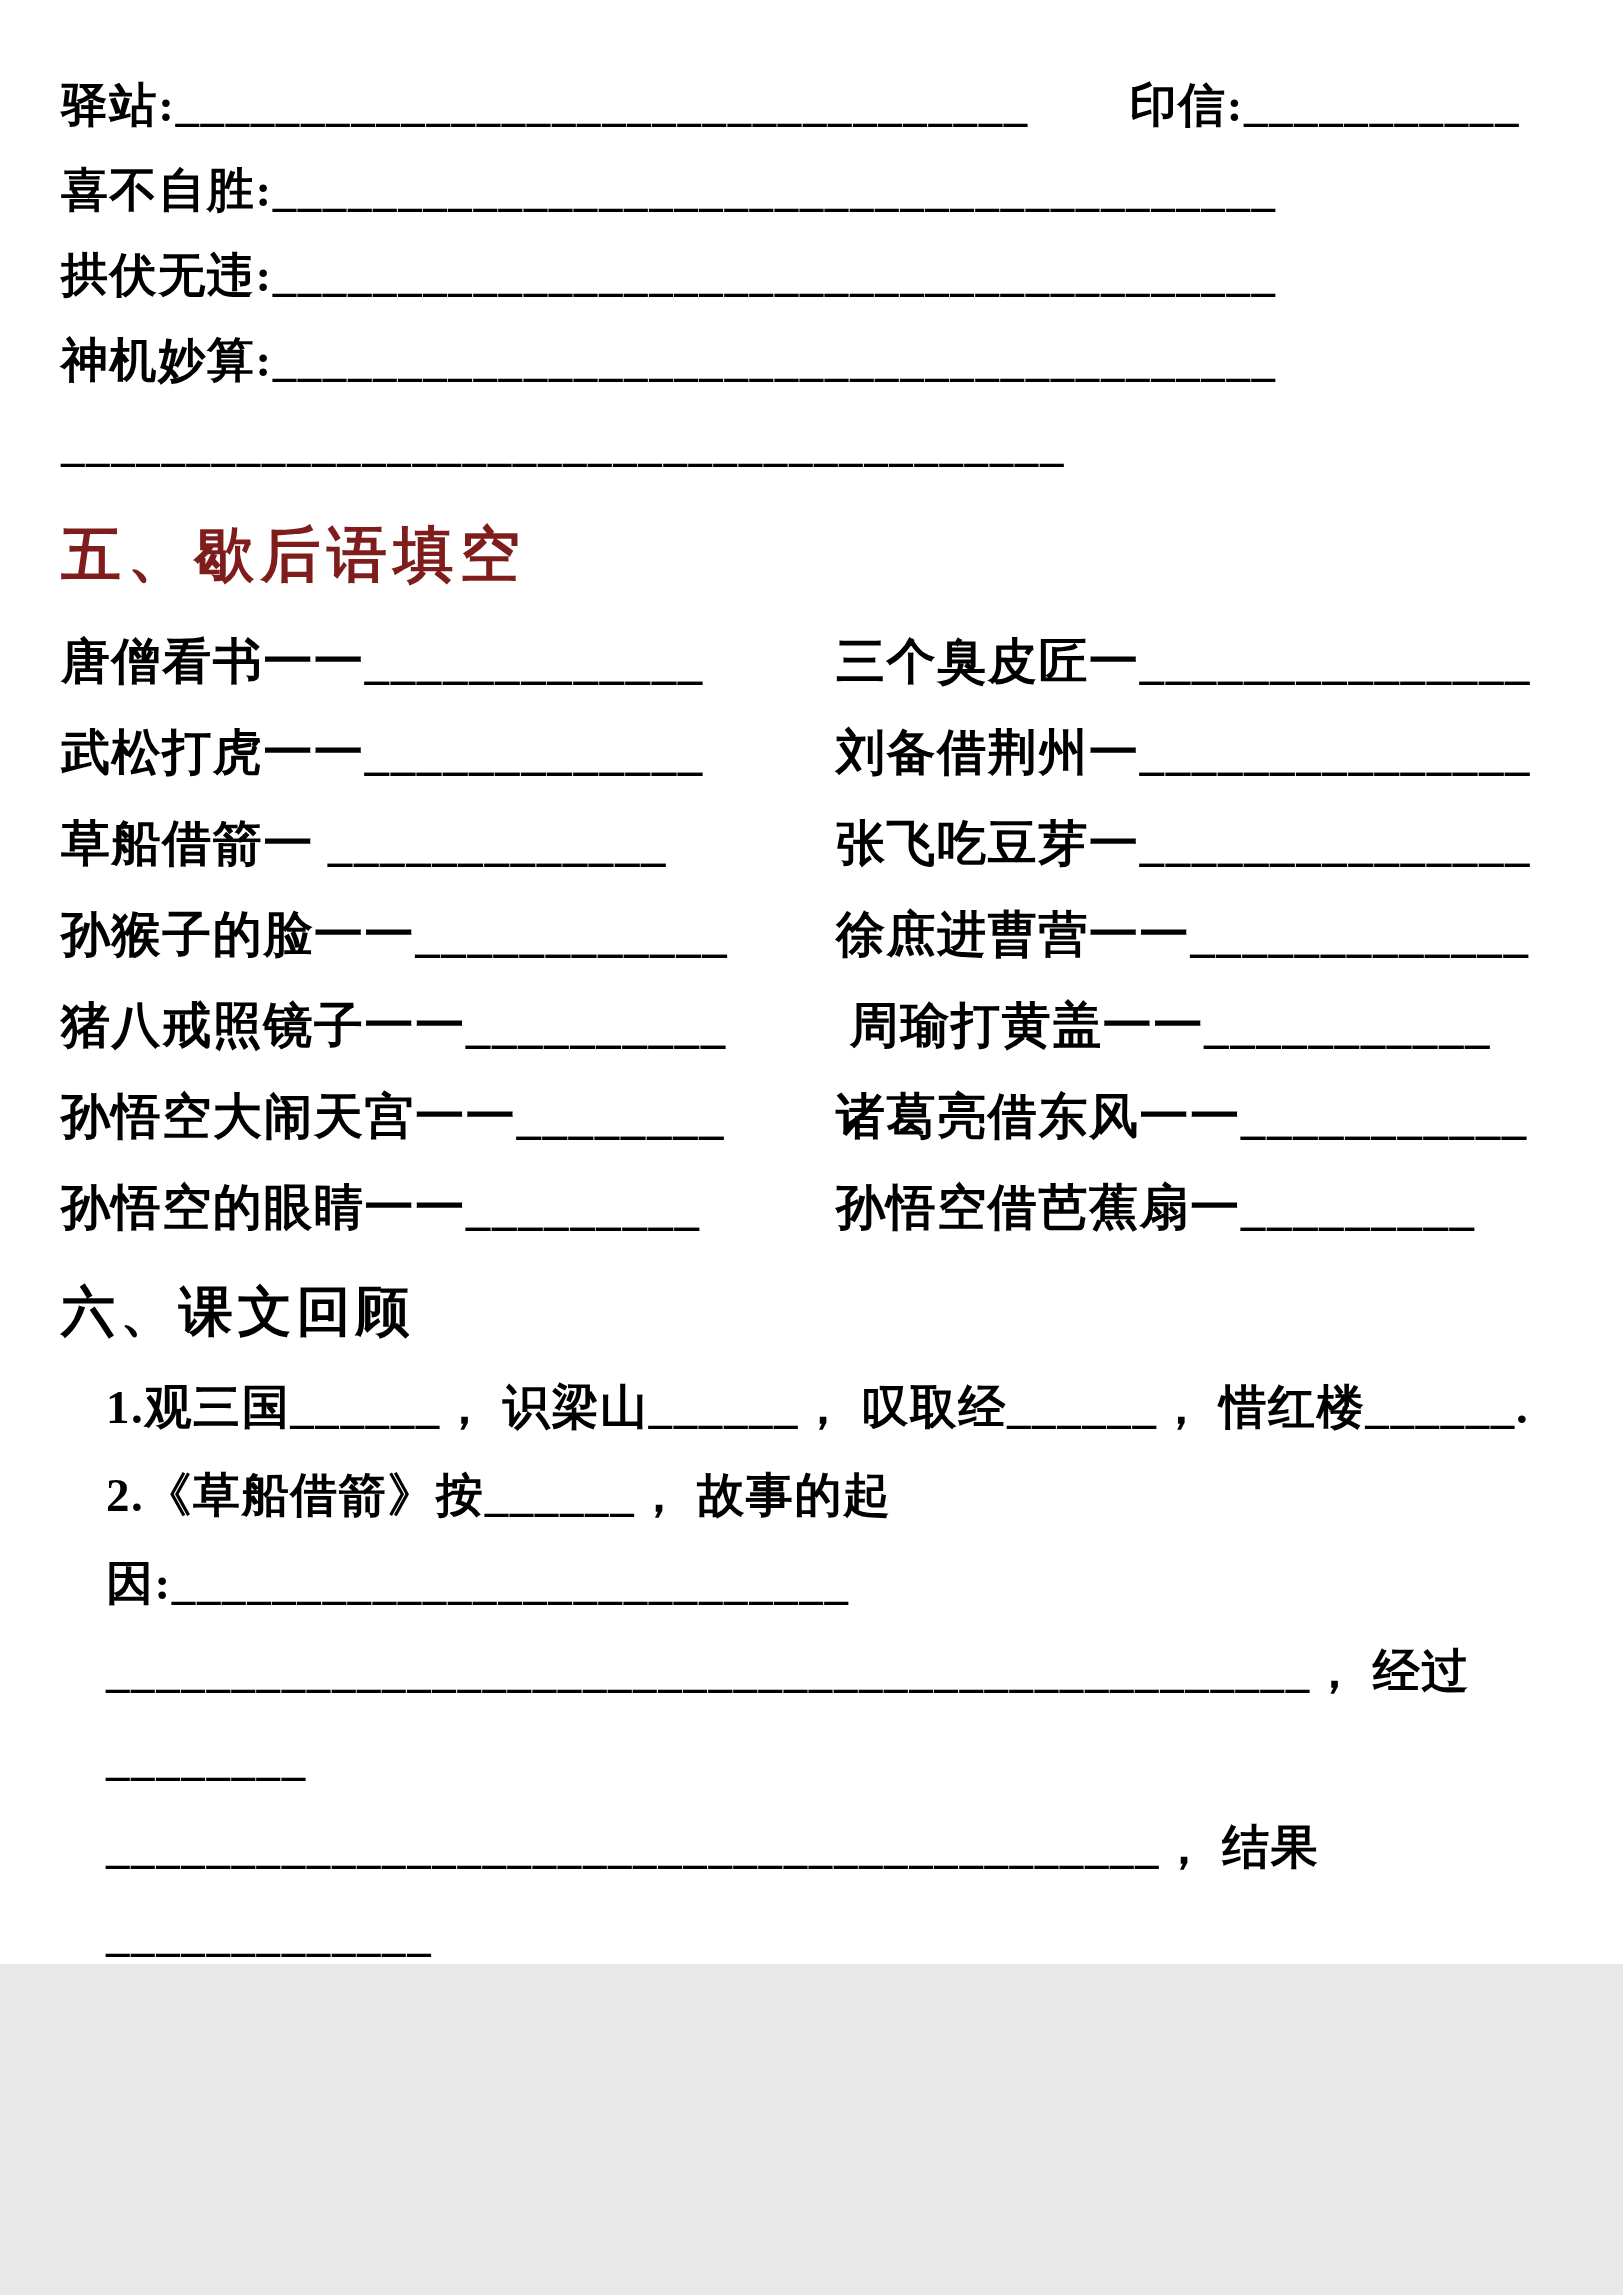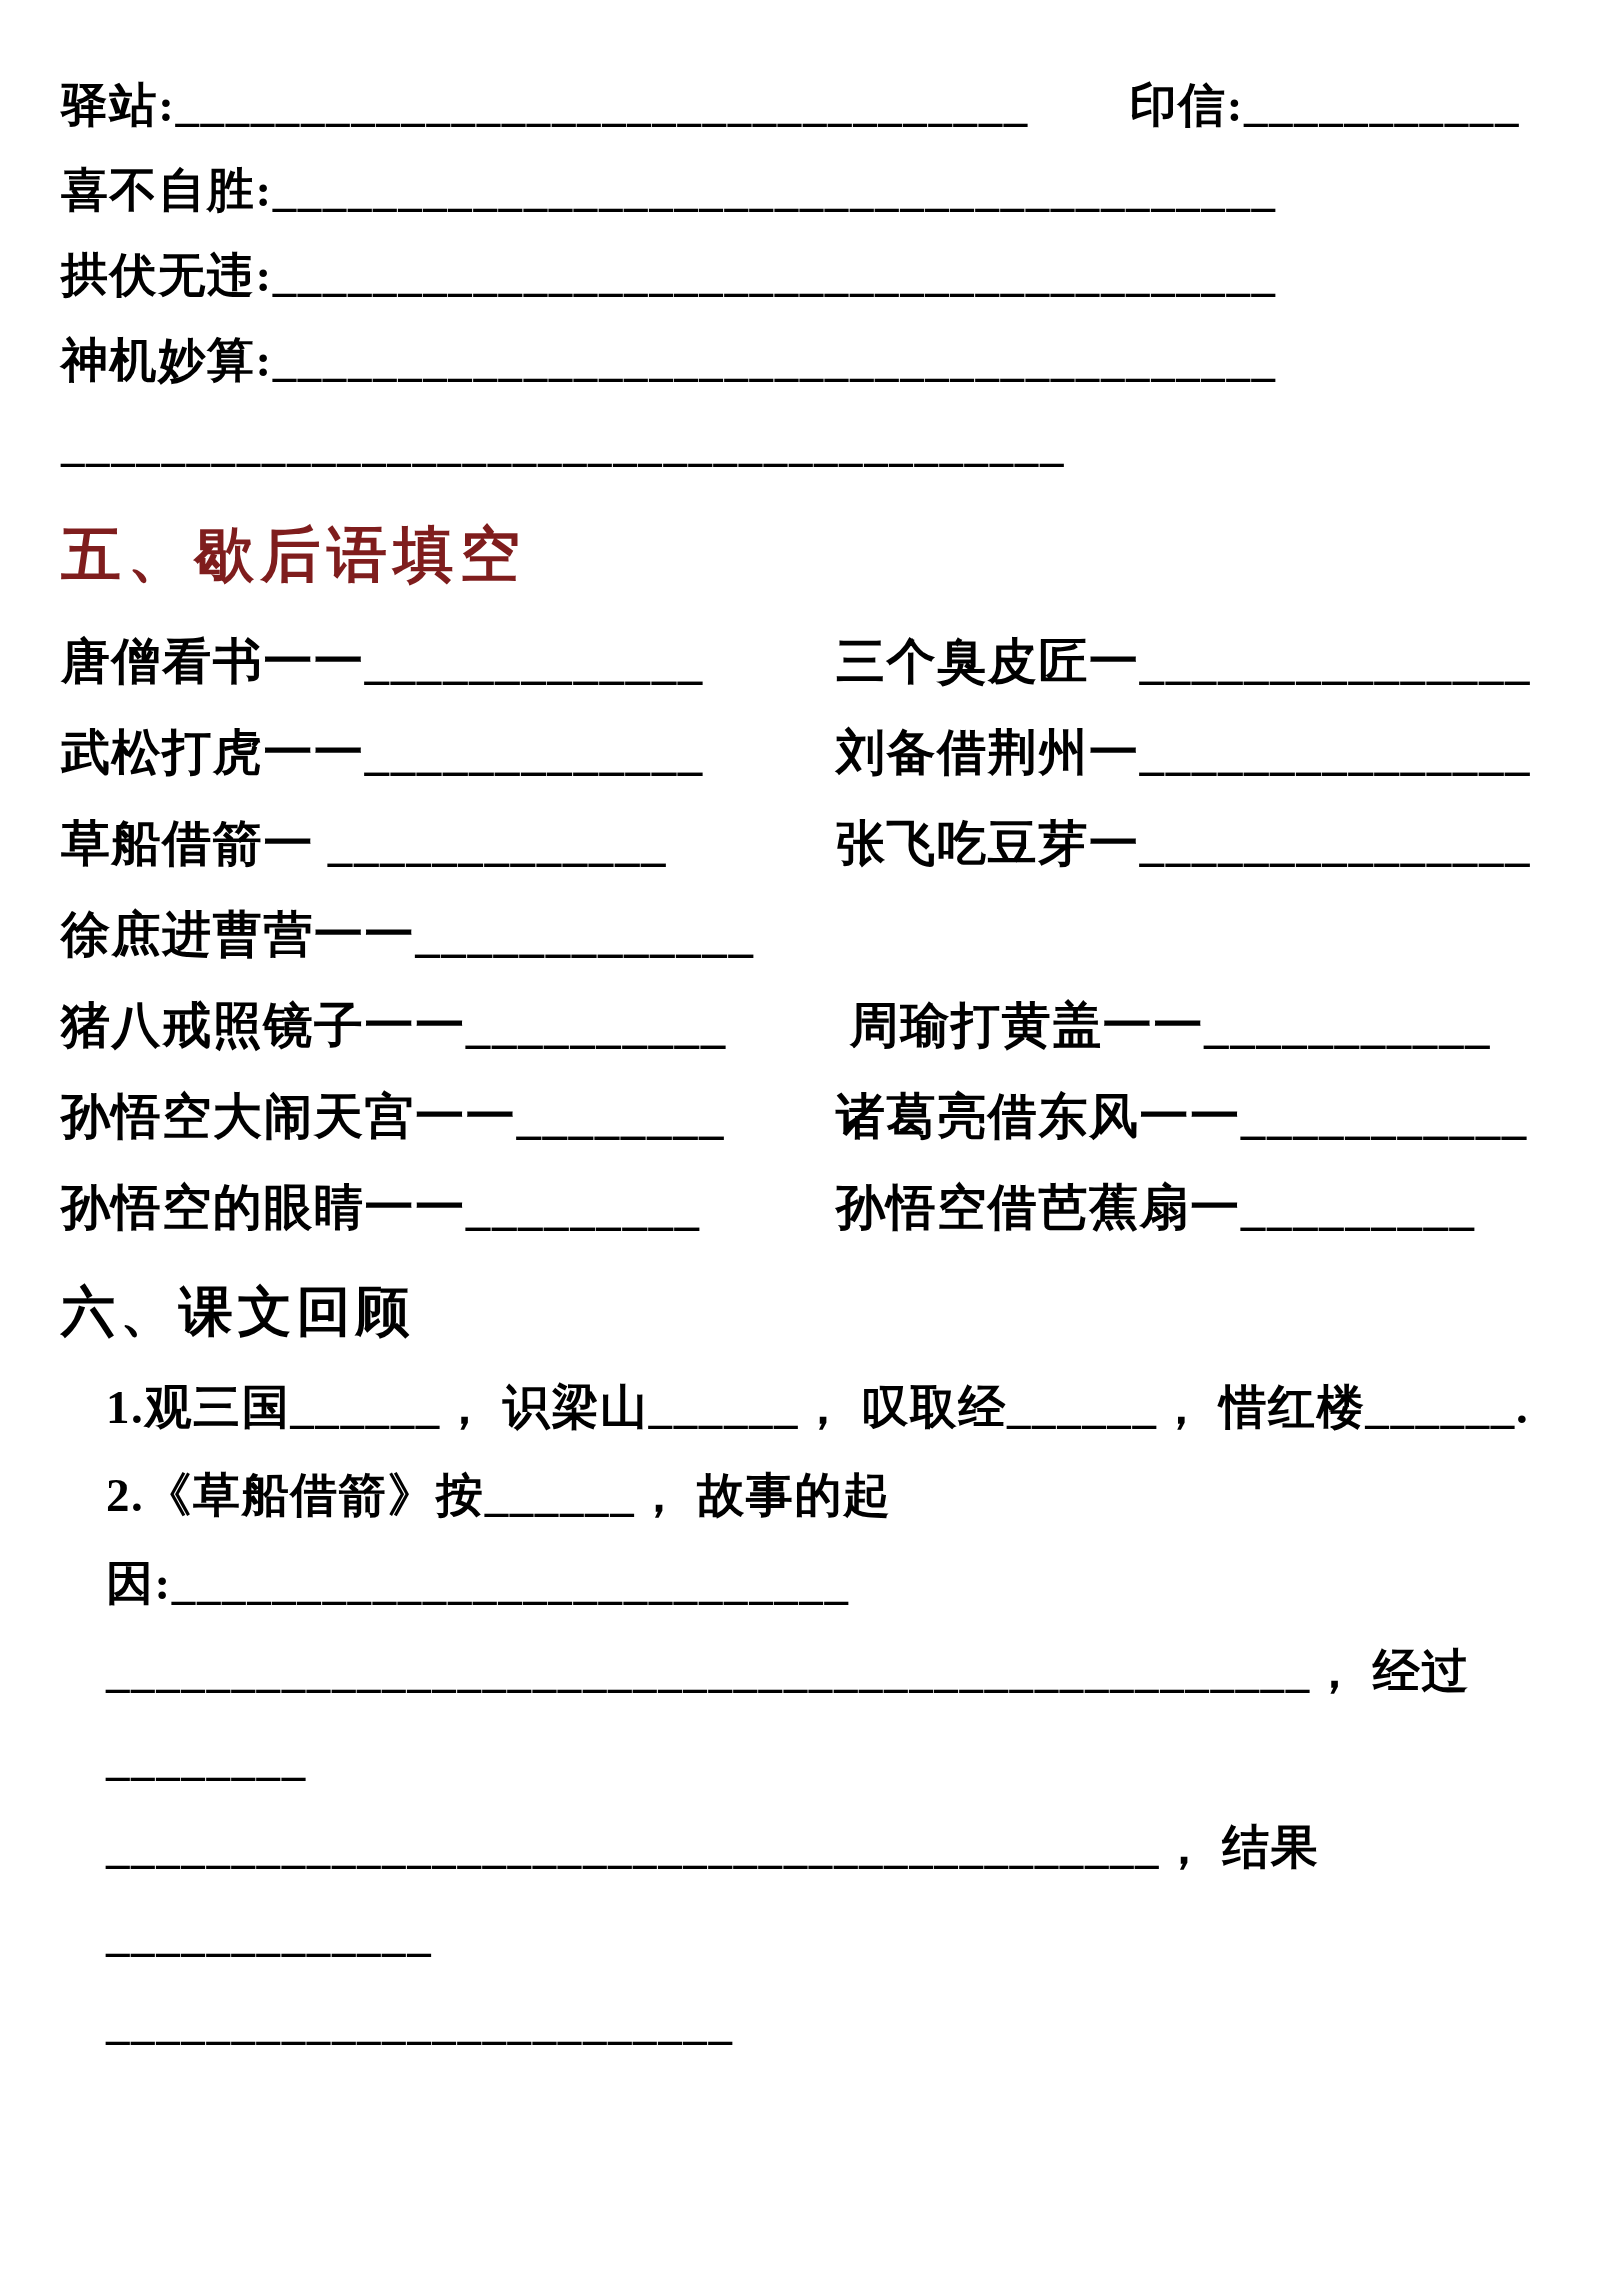--- a/index.html
+++ b/index.html
@@ -1,18 +1,18 @@
 <!DOCTYPE html>
 <html style="font-size:13px"><head>
 <meta charset="utf-8">
 <style>
   html,body{margin:0;padding:0;background:#e8e8e8;}
   .page{
     width:1623px;
-    height:2295px;
+    height:1964px;
     background:#ffffff;
     box-sizing:border-box;
     padding:63px 61px 0 61px;
     font-family:"Liberation Serif","DejaVu Serif",serif;
     color:#000000;
     overflow:hidden;
   }
   .vocab-row{
     font-size:47px;
     font-weight:bold;
@@ -77,20 +77,21 @@
   </div>
   <div class="s5-row">
     <span class="s5-left">武松打虎一一_____________</span>
     <span class="s5-right">刘备借荆州一_______________</span>
   </div>
   <div class="s5-row">
     <span class="s5-left">草船借箭一 _____________</span>
     <span class="s5-right">张飞吃豆芽一_______________</span>
   </div>
   <div class="s5-row">
+    <span class="s5-left">孙猴子的脸一一____________</span>
     <span class="s5-right">徐庶进曹营一一_____________</span>
   </div>
   <div class="s5-row">
     <span class="s5-left">猪八戒照镜子一一__________</span>
     <span class="s5-right"> 周瑜打黄盖一一___________</span>
   </div>
   <div class="s5-row">
     <span class="s5-left">孙悟空大闹天宫一一________</span>
     <span class="s5-right">诸葛亮借东风一一___________</span>
   </div>

